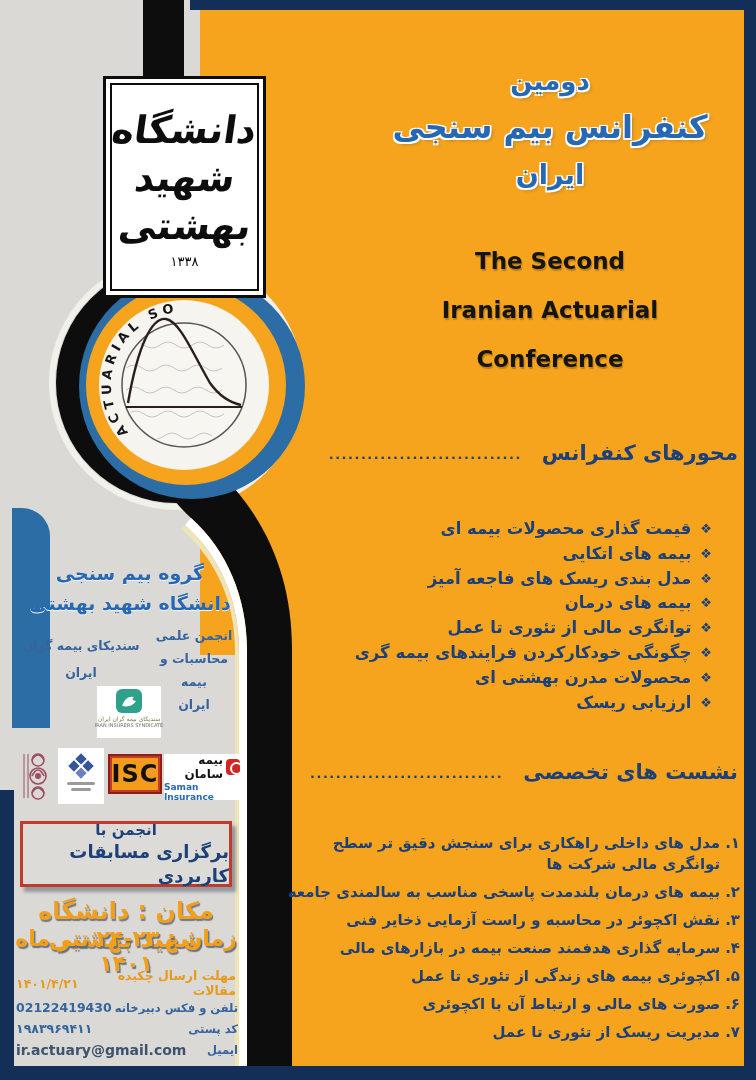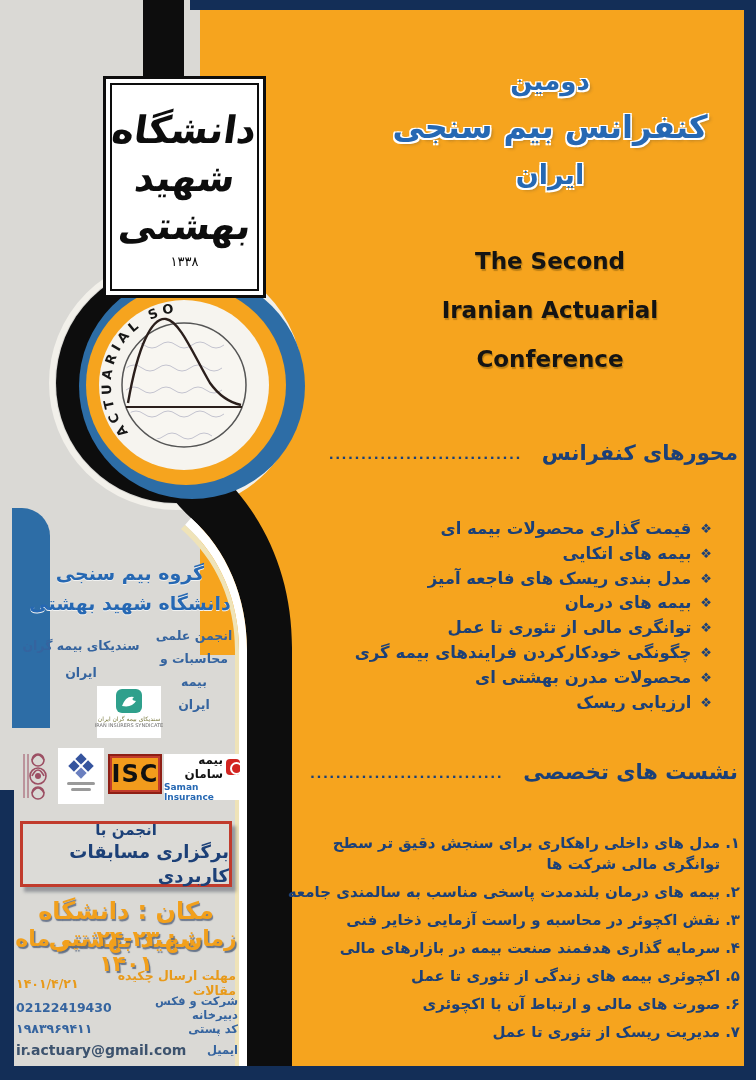--- a/index.html
+++ b/index.html
@@ -208,21 +208,21 @@
 
   <div class="abs venue" dir="rtl">مکان : دانشگاه شهید بهشتی</div>
   <div class="abs datel" dir="rtl">زمان : ۲۳-۲۴ تیر ماه ۱۴۰۱</div>
   <div class="abs deadline">
     <span class="lab">مهلت ارسال چکیده مقالات</span>
     <span class="val">۱۴۰۱/۴/۲۱</span>
   </div>
 
   <div class="abs contacts">
     <div class="c-row">
-      <span class="c-lab">شرکت و فکس دبیرخانه</span>
+      <span class="c-lab">تلفن و فکس دبیرخانه</span>
       <span class="c-val">02122419430</span>
     </div>
     <div class="c-row">
       <span class="c-lab">کد پستی</span>
       <span class="c-val">۱۹۸۳۹۶۹۴۱۱</span>
     </div>
     <div class="c-row">
       <span class="c-lab">ایمیل</span>
       <span class="c-val email">ir.actuary@gmail.com</span>
     </div>

